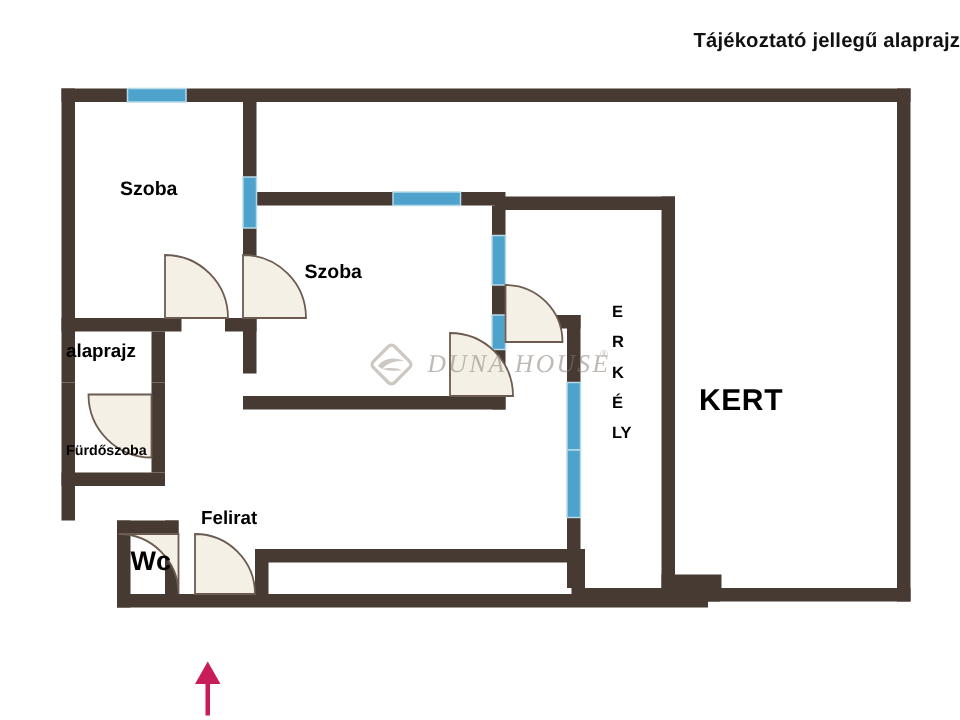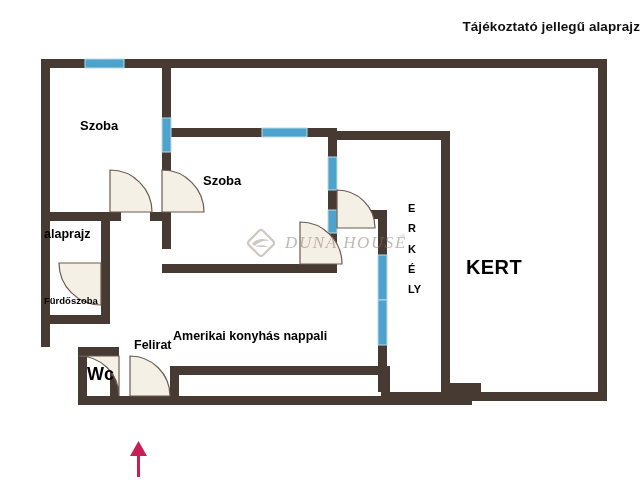--- a/index.html
+++ b/index.html
@@ -205,21 +205,20 @@
       <path d="M 137 477 L 137 456 L 130 456 L 138.5 441 L 147 456 L 140 456 L 140 477 Z" fill="#c81e55"></path>
     </g>
   </svg>
 
   <div class="room-label lbl-szoba1">Szoba</div>
   <div class="room-label lbl-szoba2">Szoba</div>
   <div class="room-label lbl-gardrob">alaprajz</div>
   <div class="room-label lbl-furdo">Fürdőszoba</div>
   <div class="room-label lbl-wc">Wc</div>
   <div class="room-label lbl-felirat">Felirat</div>
-  <div class="room-label lbl-nappali">Amerikai konyhás nappali</div>
   <div class="room-label lbl-kert">KERT</div>
 
   <div class="room-label lbl-erkely">
     <span>E</span>
     <span>R</span>
     <span>K</span>
     <span>É</span>
     <span>LY</span>
   </div>
 

